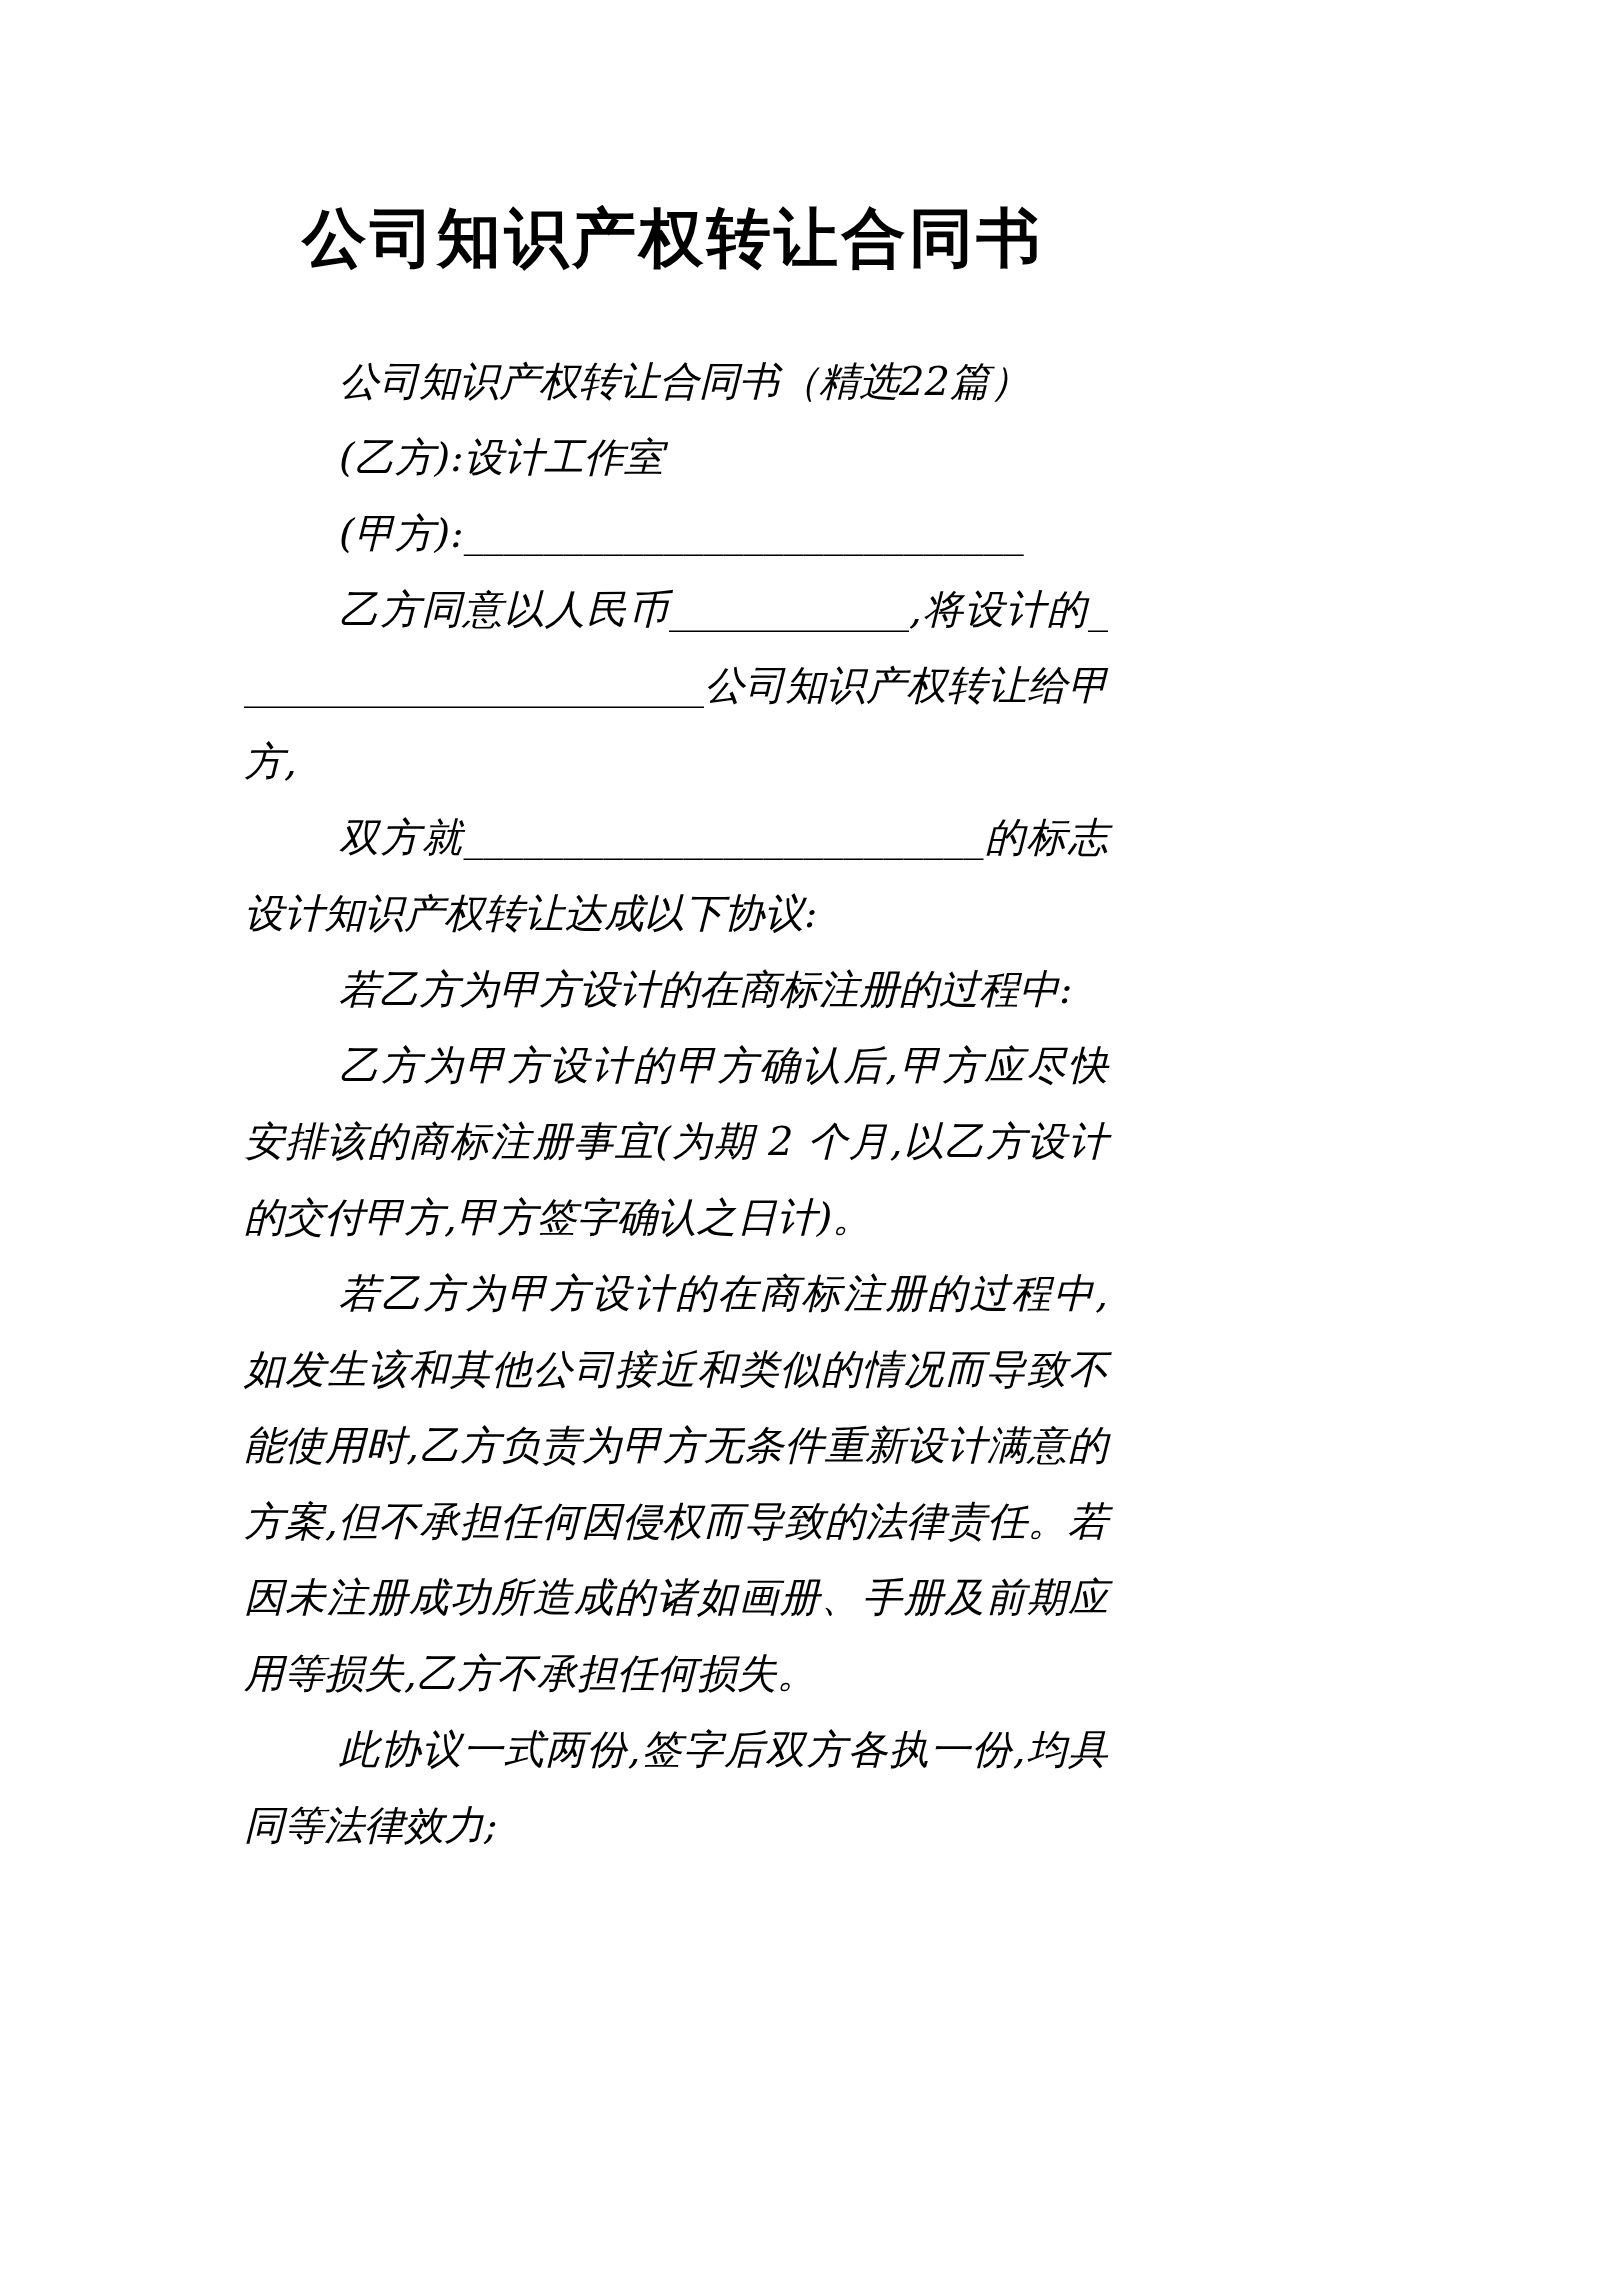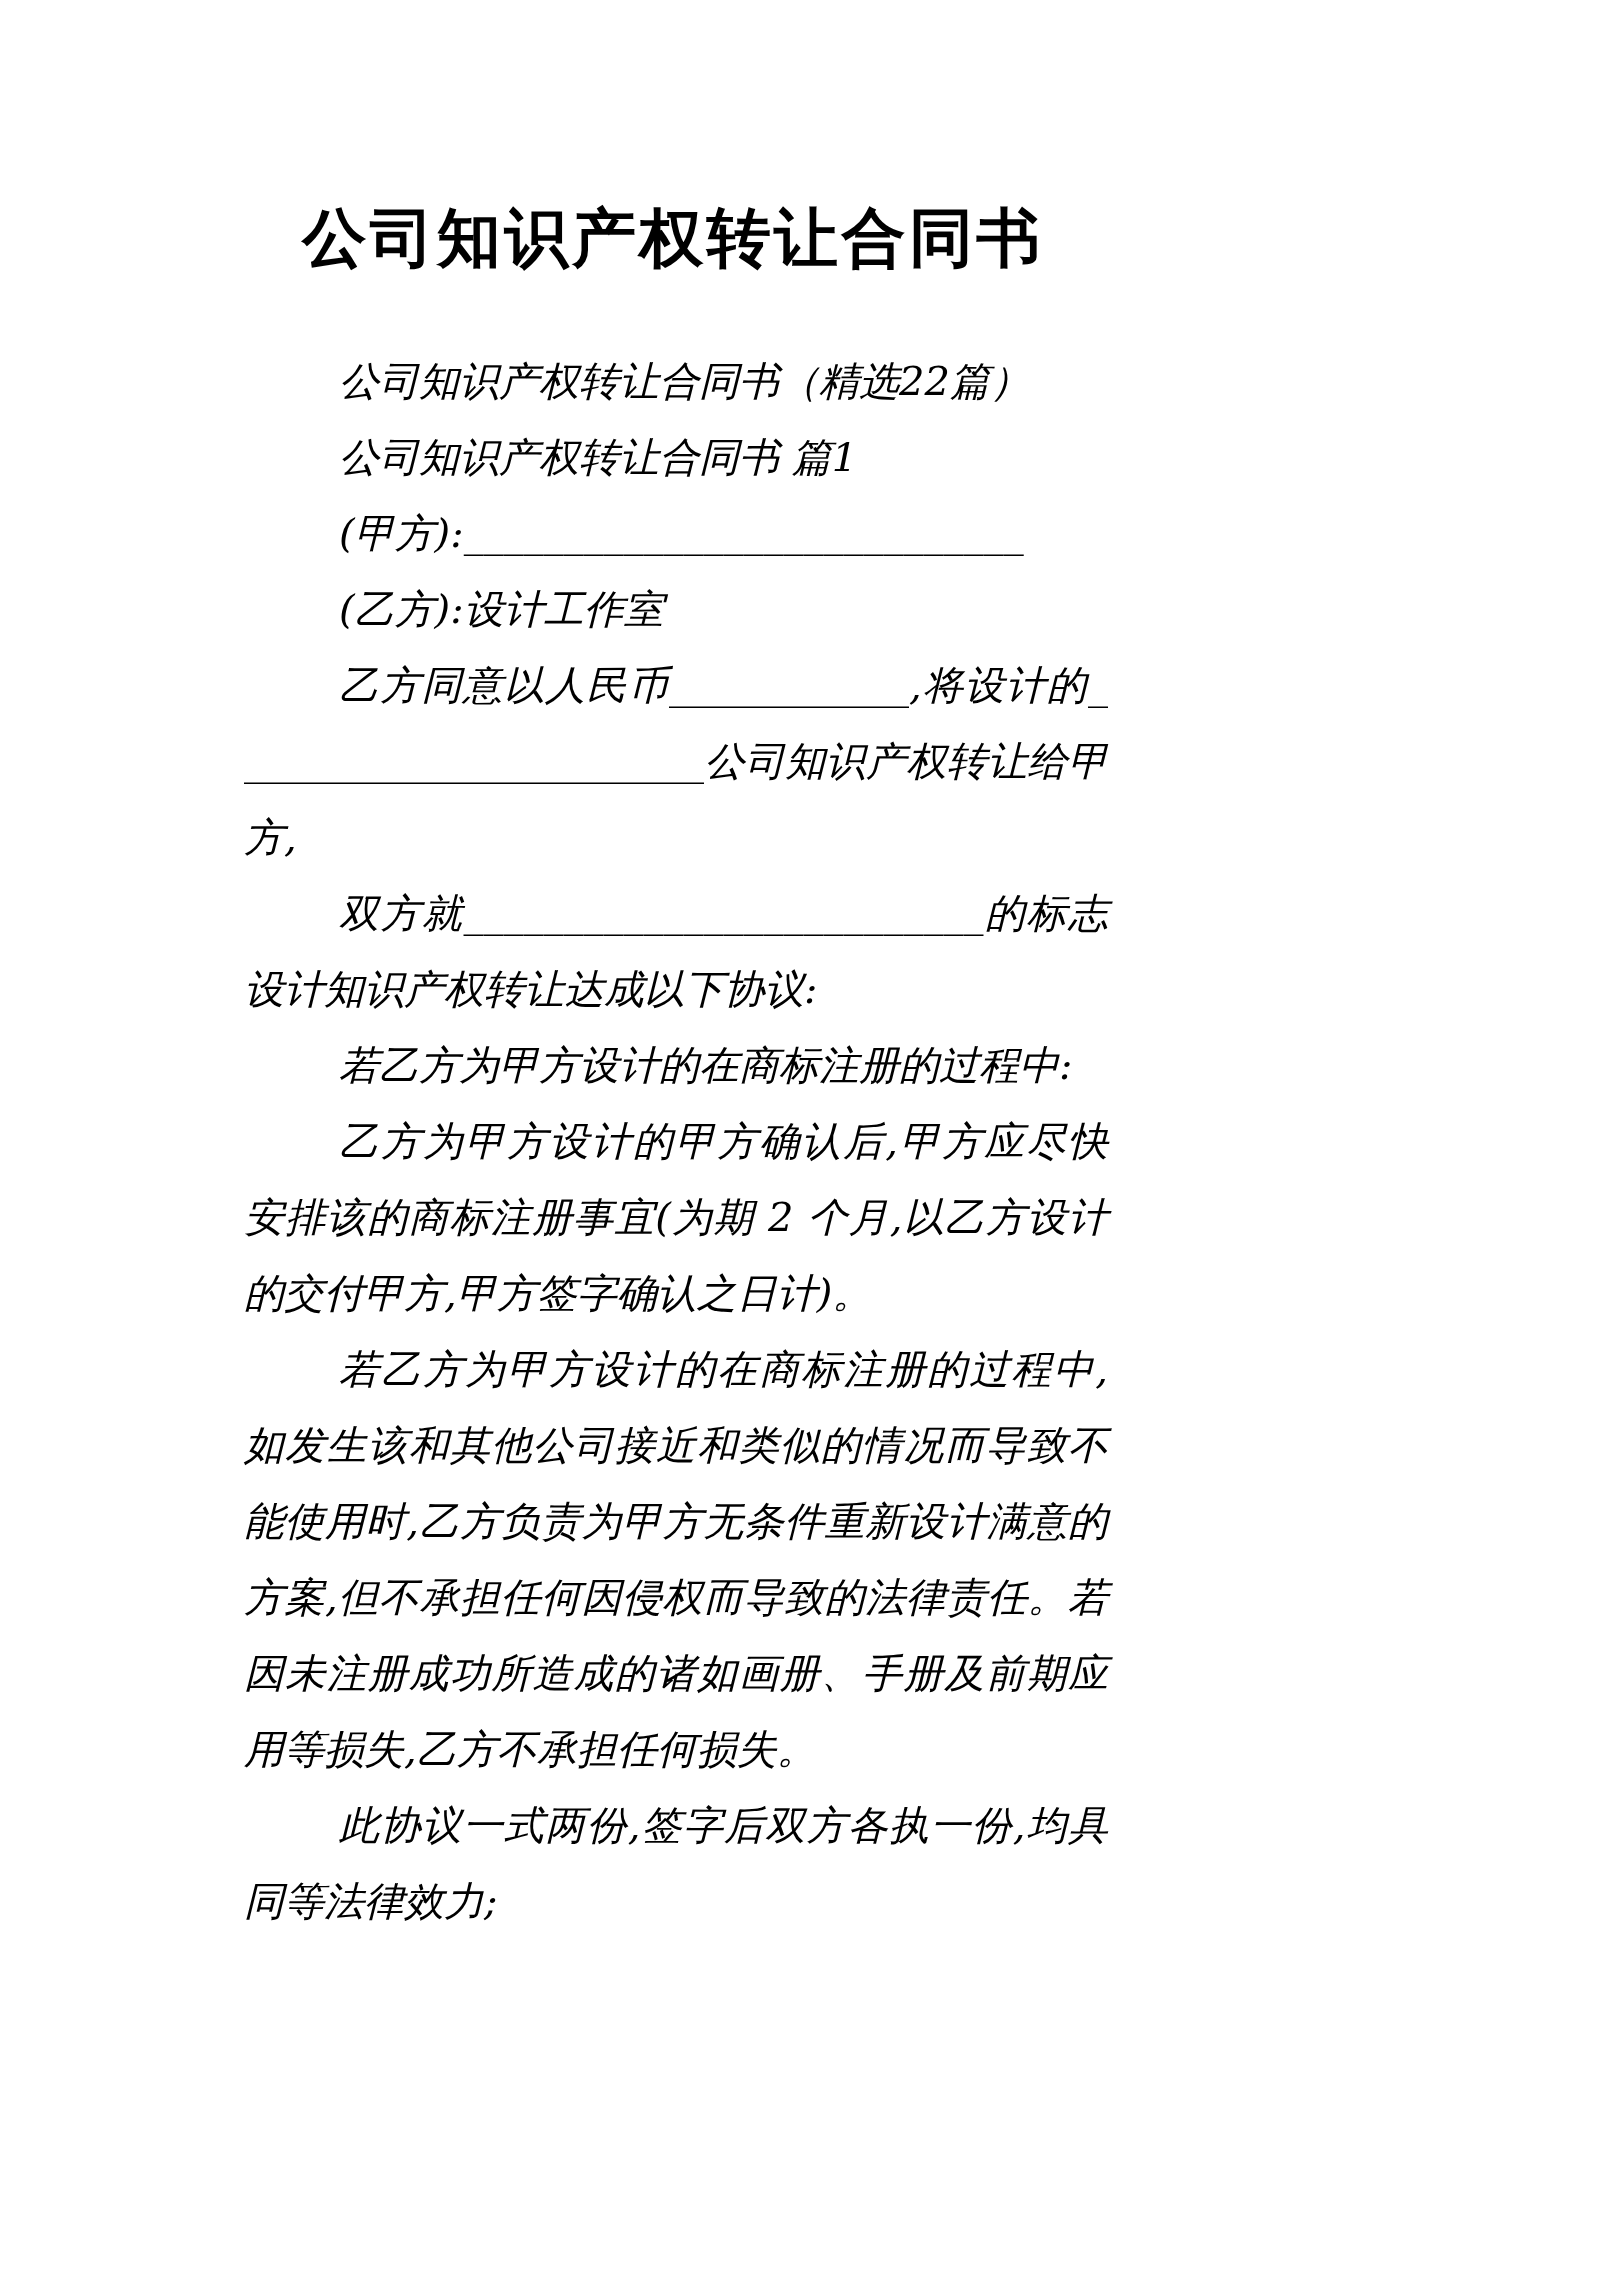--- a/index.html
+++ b/index.html
@@ -42,23 +42,22 @@
     font-family: "DejaVu Serif", "Liberation Serif", serif;
   }
 </style>
 </head>
 <body>
 
 <div class="page">
   <h1 class="doc-title">公司知识产权转让合同书</h1>
   <div class="doc-body" id="doc-body">
       <p>公司知识产权转让合同书（精选22篇）</p>
-      <p>公司知识产权转让合同书 篇1</p>
+      <p>(乙方):设计工作室</p>
       <p>(甲方):____________________________</p>
-      <p>(乙方):设计工作室</p>
       <p>乙方同意以人民币____________,将设计的________________________公司知识产权转让给甲方,</p>
       <p>双方就__________________________的标志设计知识产权转让达成以下协议:</p>
       <p>若乙方为甲方设计的在商标注册的过程中:</p>
       <p>乙方为甲方设计的甲方确认后,甲方应尽快安排该的商标注册事宜(为期 2 个月,以乙方设计的交付甲方,甲方签字确认之日计)。</p>
       <p>若乙方为甲方设计的在商标注册的过程中,如发生该和其他公司接近和类似的情况而导致不能使用时,乙方负责为甲方无条件重新设计满意的方案,但不承担任何因侵权而导致的法律责任。若因未注册成功所造成的诸如画册、手册及前期应用等损失,乙方不承担任何损失。</p>
       <p>此协议一式两份,签字后双方各执一份,均具同等法律效力;</p>
     </div>
 </div>
 
 

